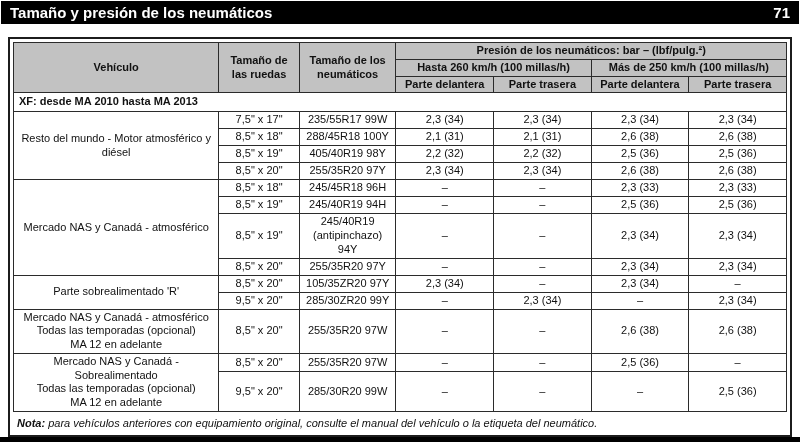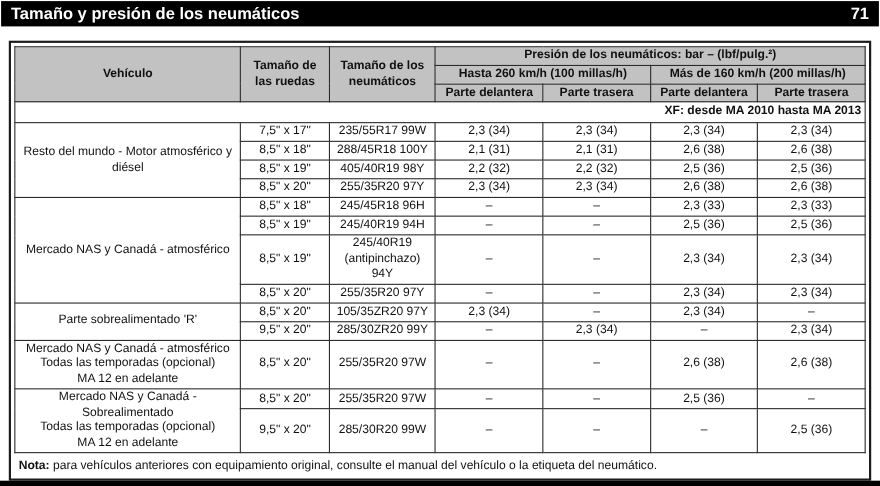--- a/index.html
+++ b/index.html
@@ -51,27 +51,28 @@
     font-weight: bold;
     font-size: 11px;
   }
   td.normal { height: 17px; }
   td.veh {
     text-align: left;
     padding-left: 5px;
     white-space: pre-line;
   }
   tr.model-row td {
-    text-align: right;
+    text-align: left;
     font-weight: bold;
     padding-left: 5px;
     height: 19px;
   }
   .note {
     font-size: 11px;
+    font-style: italic;
     padding: 5px 4px 2px 4px;
     line-height: 1.2;
   }
   .note .note-label { font-weight: bold; }
   .bottombar {
     position: absolute;
     bottom: 0; left: 0;
     width: 100%;
     height: 5px;
     background: #000;
@@ -100,21 +101,21 @@
       </colgroup>
       <thead>
         <tr>
           <th rowspan="3">Vehículo</th>
           <th rowspan="3">Tamaño de las ruedas</th>
           <th rowspan="3">Tamaño de los neumáticos</th>
           <th colspan="4">Presión de los neumáticos: bar – (lbf/pulg.²)</th>
         </tr>
         <tr>
           <th colspan="2">Hasta 260 km/h (100 millas/h)</th>
-          <th colspan="2">Más de 160 km/h (200 millas/h)</th>
+          <th colspan="2">Más de 250 km/h (100 millas/h)</th>
         </tr>
         <tr>
           <th>Parte delantera</th>
           <th>Parte trasera</th>
           <th>Parte delantera</th>
           <th>Parte trasera</th>
         </tr>
       </thead>
       <tbody>
         <tr class="model-row">

